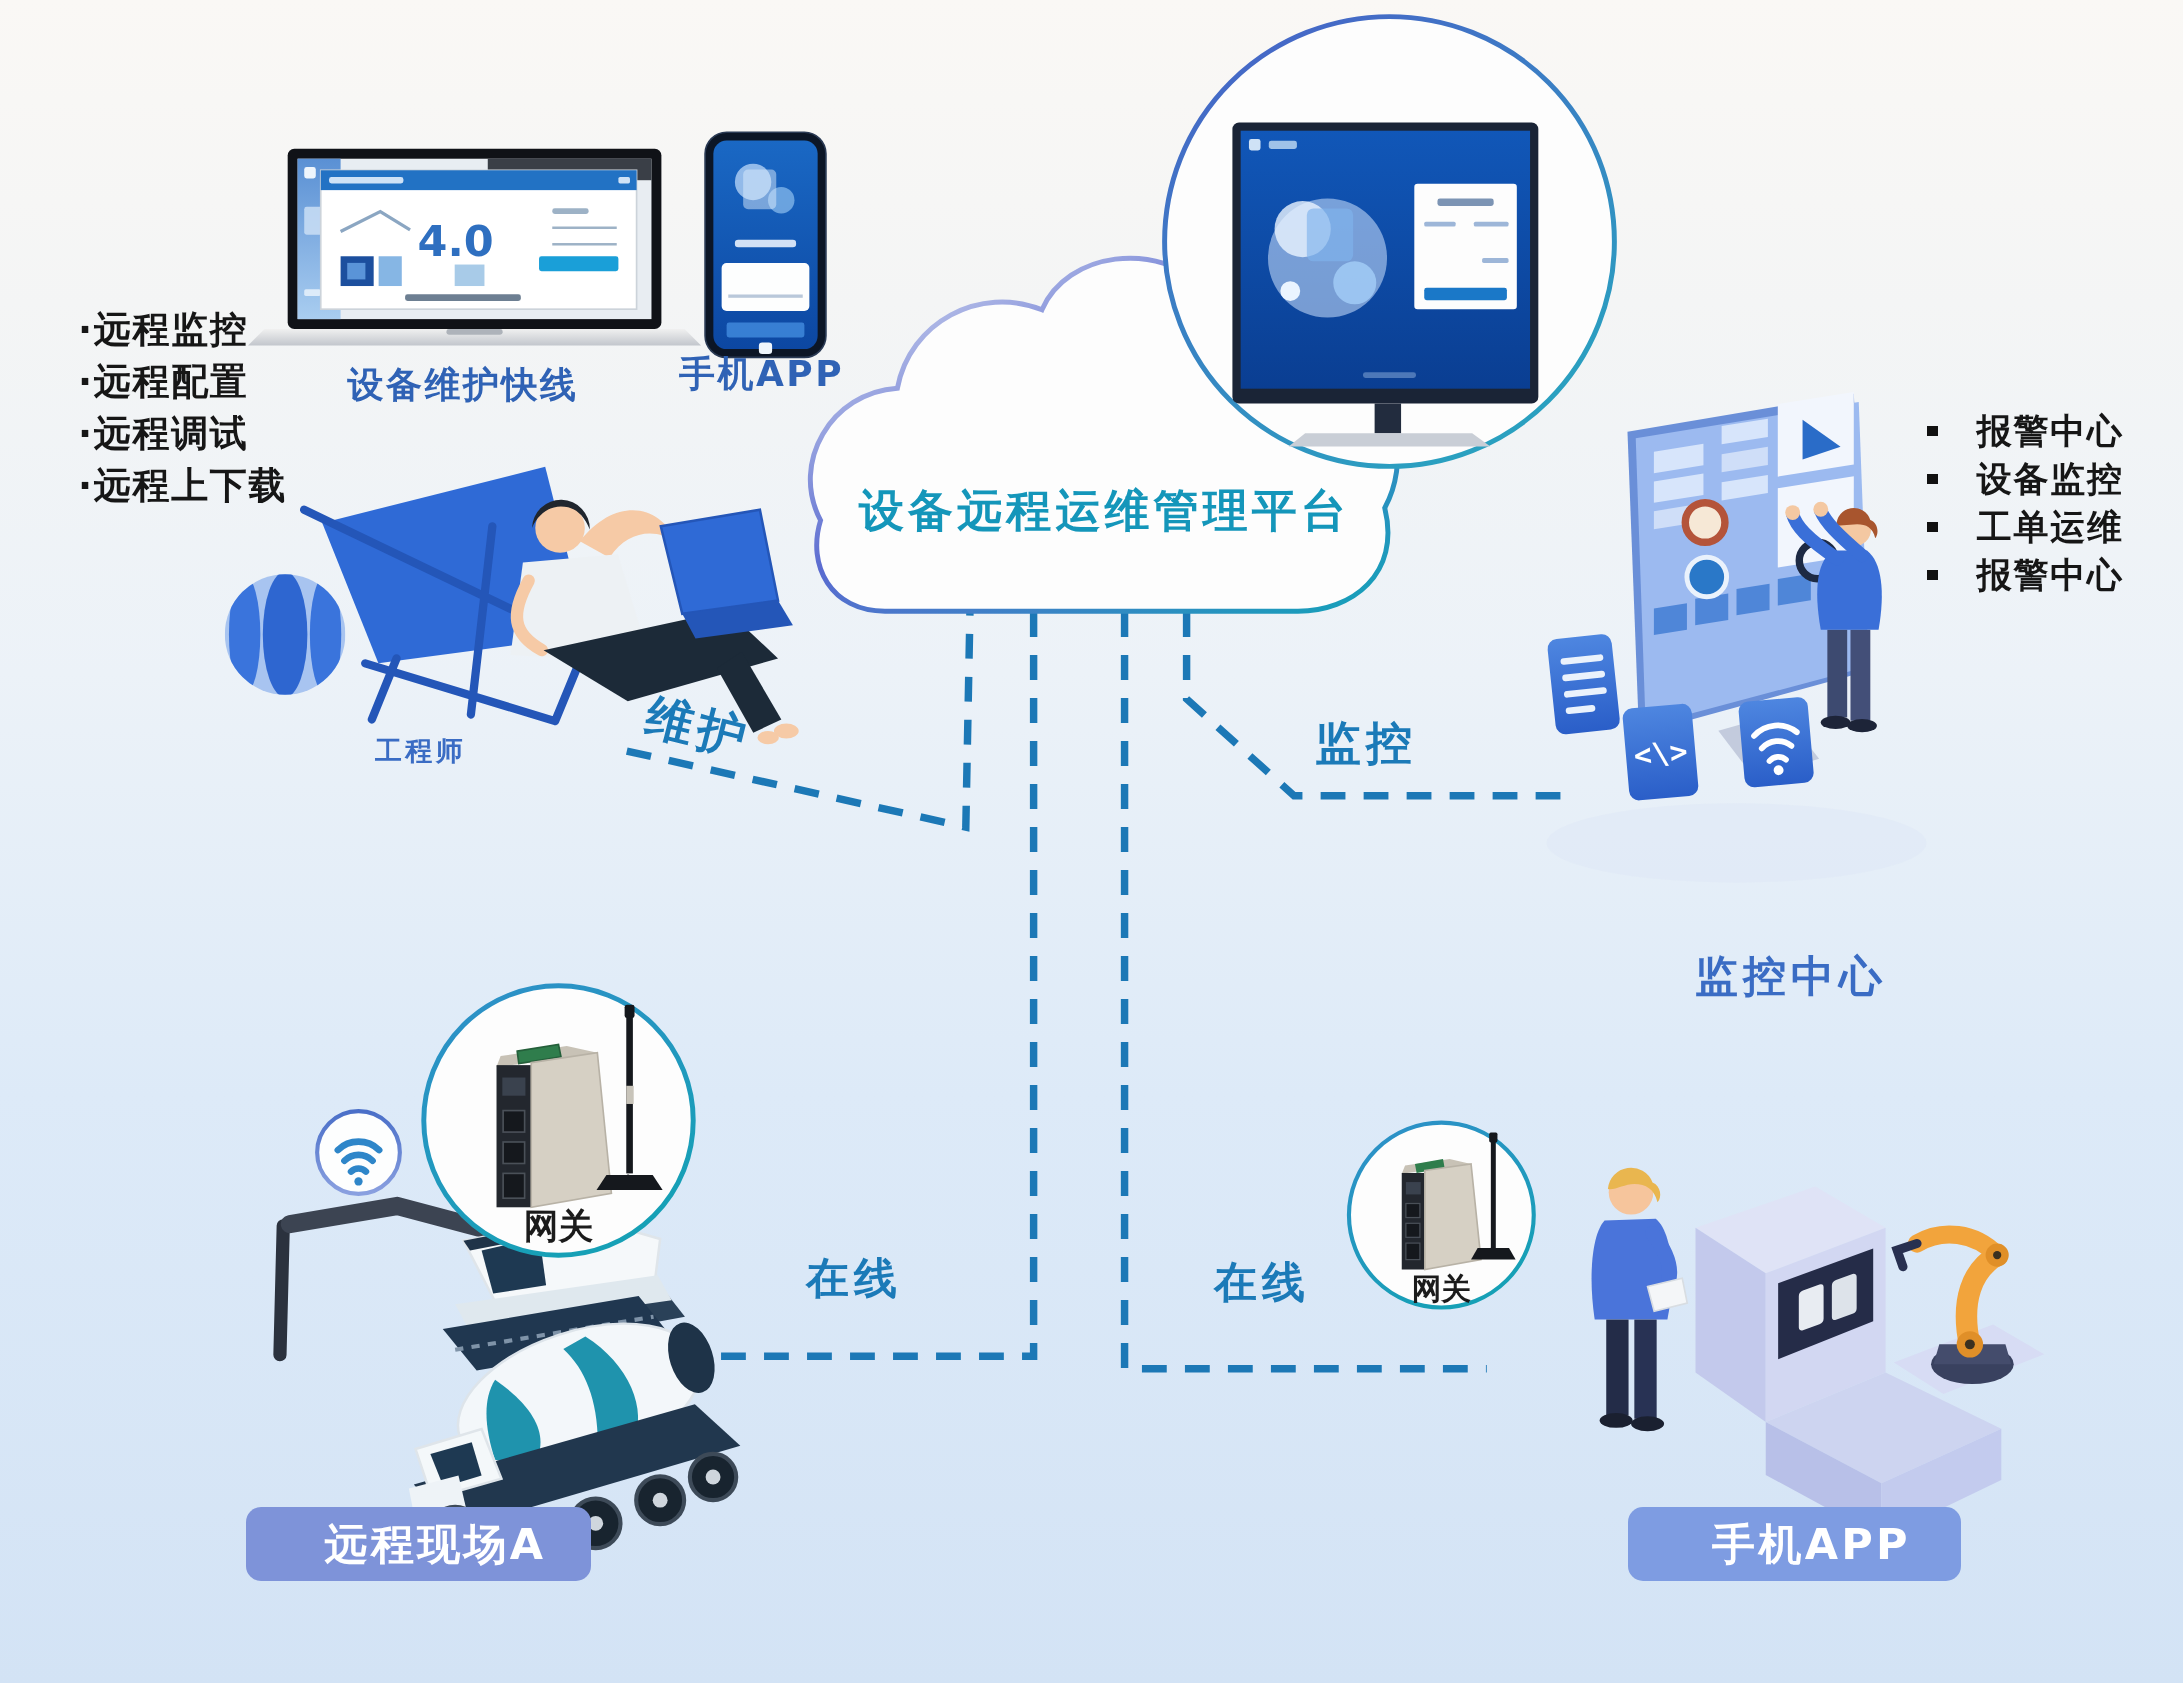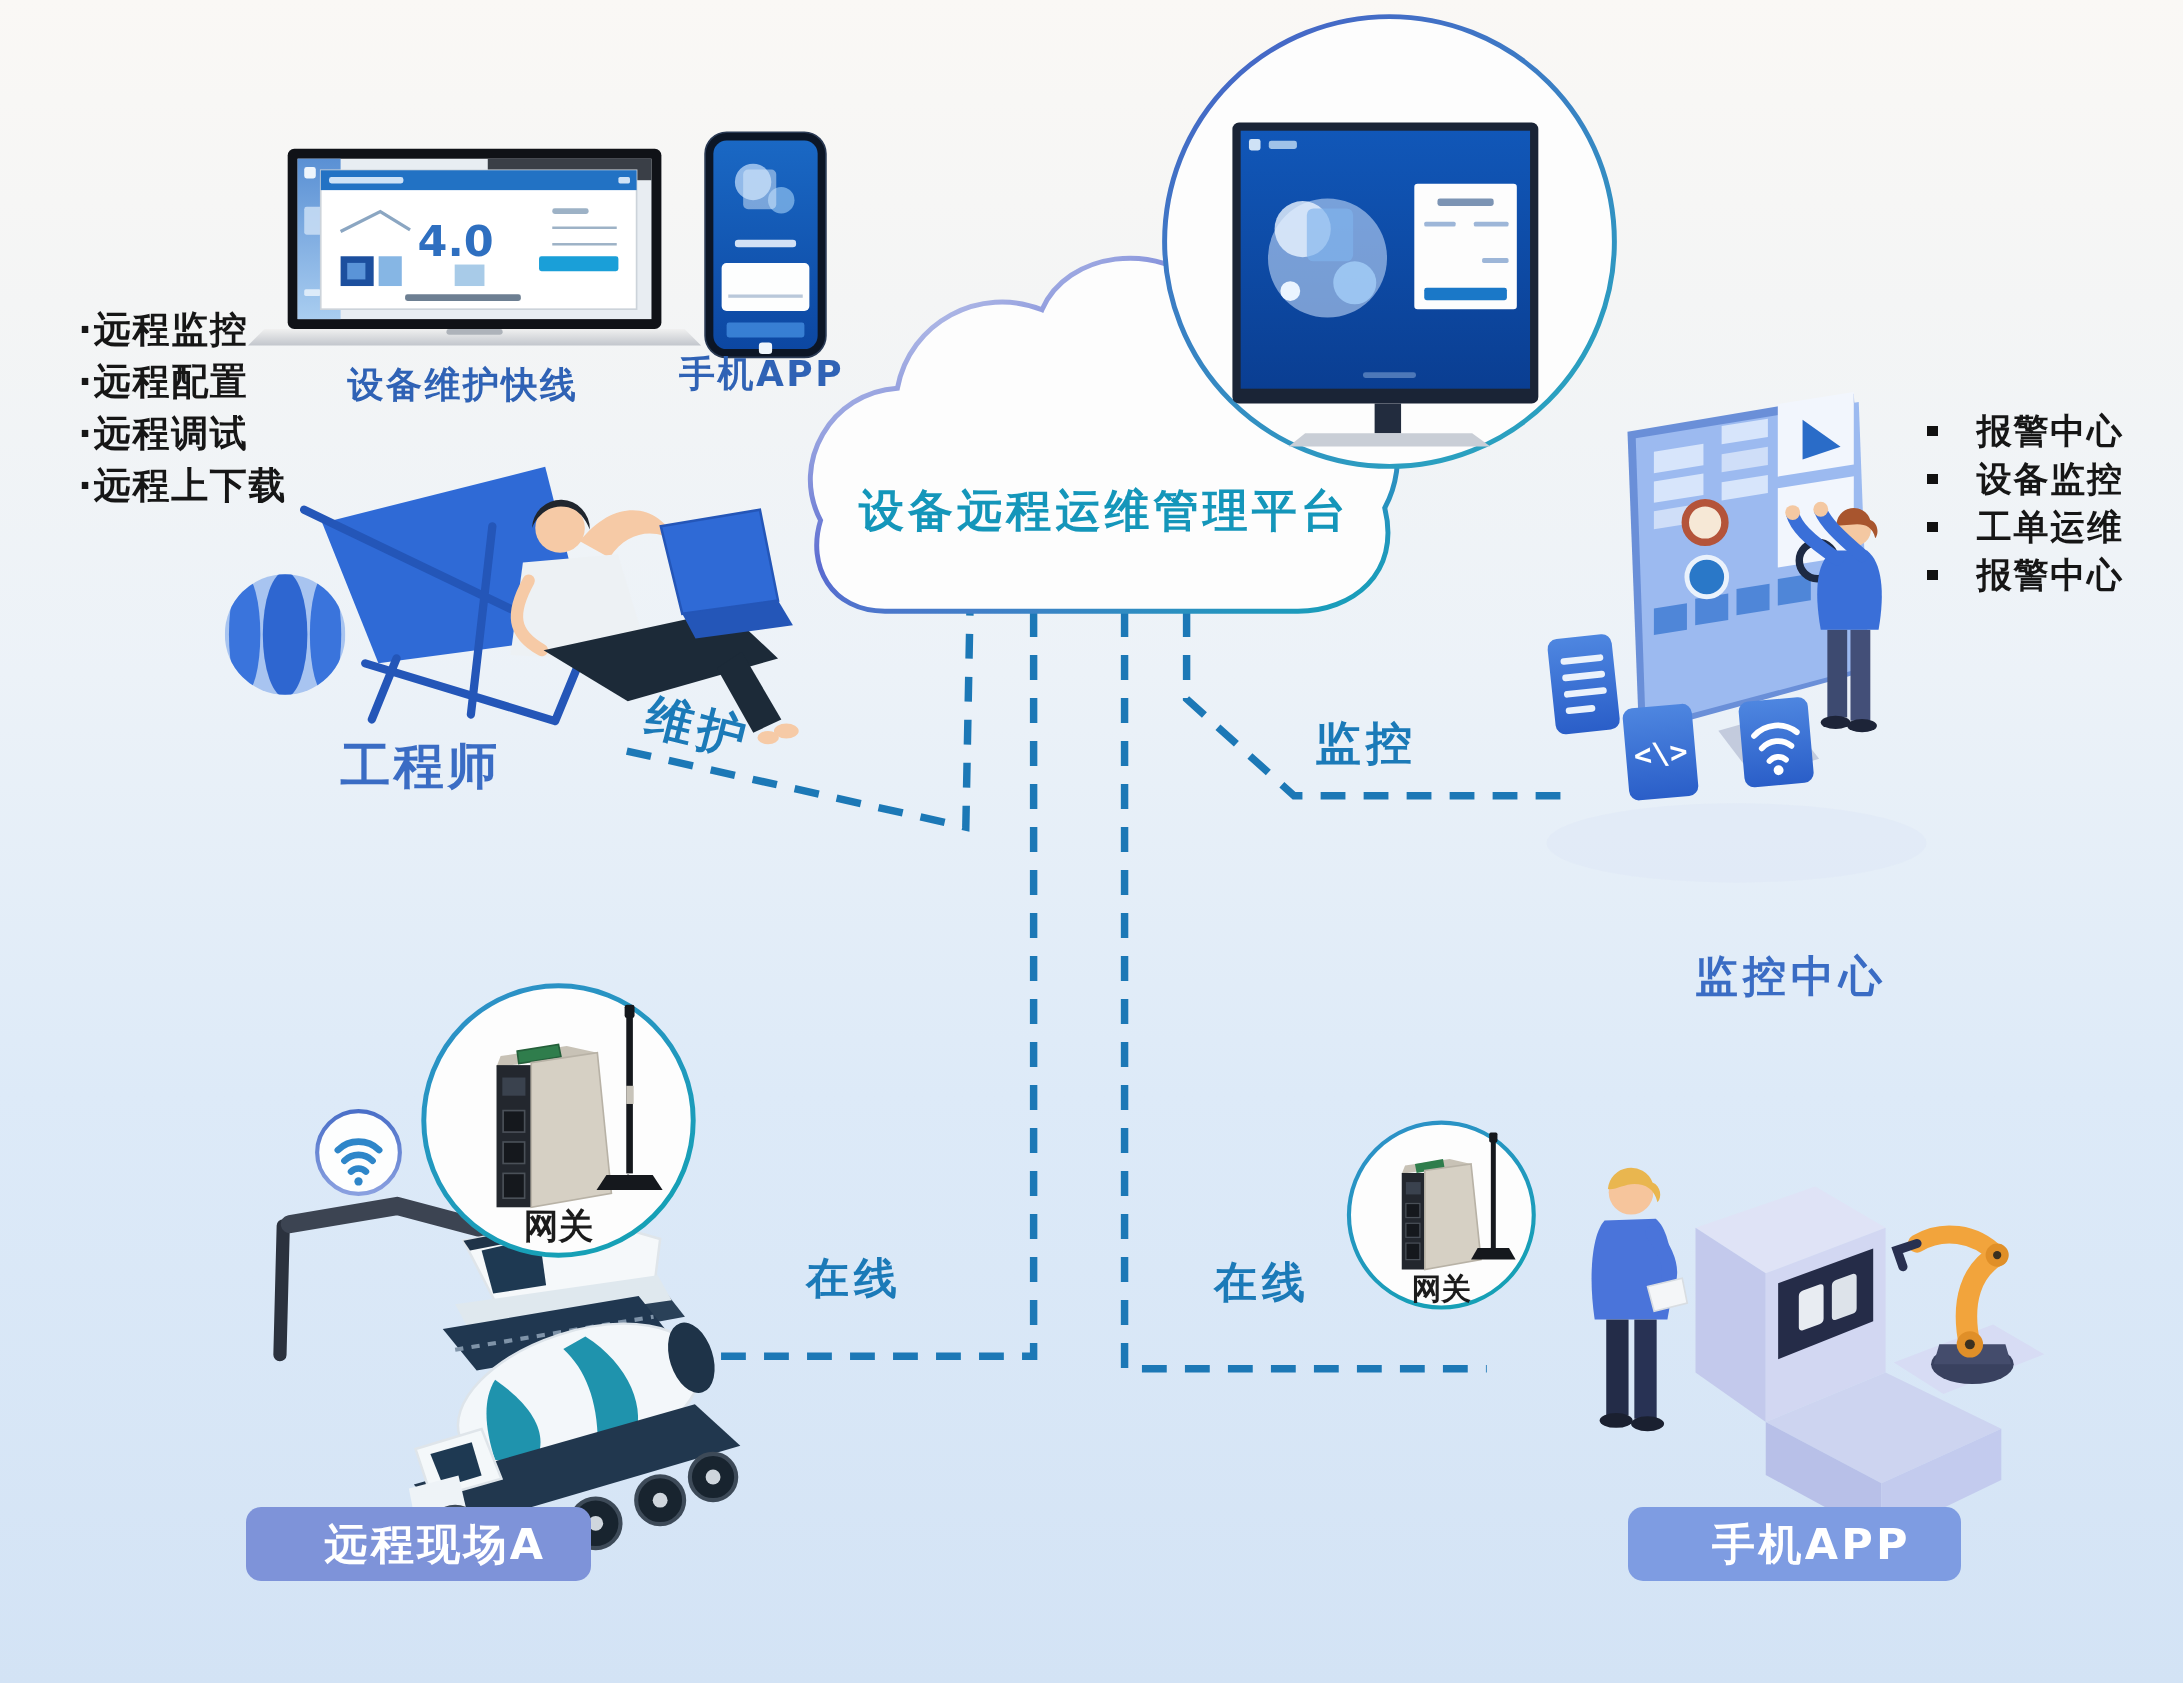--- a/index.html
+++ b/index.html
@@ -9,21 +9,21 @@
   .abs{position:absolute;}
   svg{display:block;overflow:visible;}
   .conn{position:absolute;left:0;top:0;z-index:1;}
   .z2{z-index:2;}
   .z3{z-index:3;}
   .feature-list{left:45px;top:304px;width:281px;color:#161616;font-weight:bold;font-size:37px;line-height:52px;letter-spacing:1.7px;margin-left:33px;}
   .cloud-label{left:815px;top:481px;width:579px;text-align:center;color:#1496ba;font-size:45px;font-weight:bold;letter-spacing:4.1px;z-index:4;}
   .dev-label{color:#2f62b5;font-size:36px;font-weight:bold;text-align:center;letter-spacing:2.5px;}
   .laptop-label{left:273px;top:361px;width:380px;}
   .phone-label{left:629px;top:350px;width:265px;}
-  .engineer-label{left:313px;top:733px;width:215px;color:#3a6cc4;font-size:50px;font-weight:bold;text-align:center;letter-spacing:3.3px;}
+  .engineer-label{left:313px;top:733px;width:215px;color:#3a6cc4;font-size:27px;font-weight:bold;text-align:center;letter-spacing:3.3px;}
   .link-label{color:#1b7ab8;font-weight:bold;z-index:4;}
   .lbl-maintain{left:645px;top:696px;font-size:48px;transform:rotate(14deg);letter-spacing:5px;}
   .lbl-monitor{left:1315px;top:713px;font-size:46px;letter-spacing:5px;}
   .lbl-online-a{left:806px;top:1250px;font-size:43px;letter-spacing:5px;}
   .lbl-online-b{left:1214px;top:1254px;font-size:43px;letter-spacing:5px;}
   .mc-features{left:1927px;top:407px;width:248px;}
   .mc-row{display:flex;align-items:center;height:48px;}
   .mc-bullet{width:10.8px;height:10.8px;background:#111;margin-right:39px;flex:0 0 auto;}
   .mc-text{color:#161616;font-weight:bold;font-size:35px;letter-spacing:1.7px;}
   .mc-label{left:1642px;top:948px;width:298px;text-align:center;color:#3a6cc4;font-size:43px;font-weight:bold;letter-spacing:5px;}

